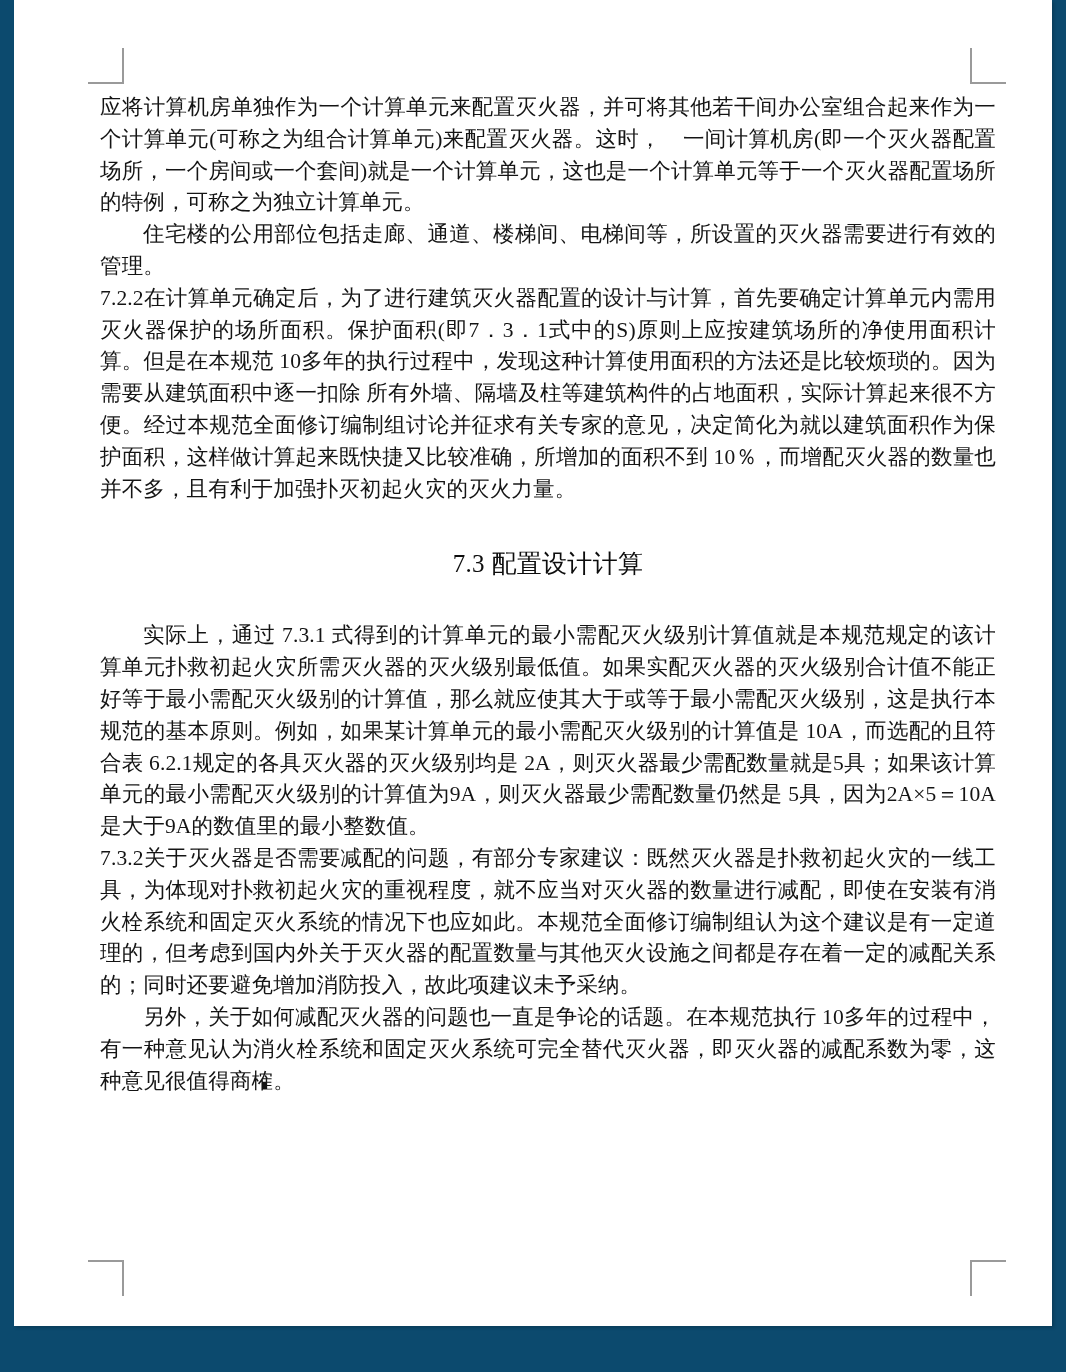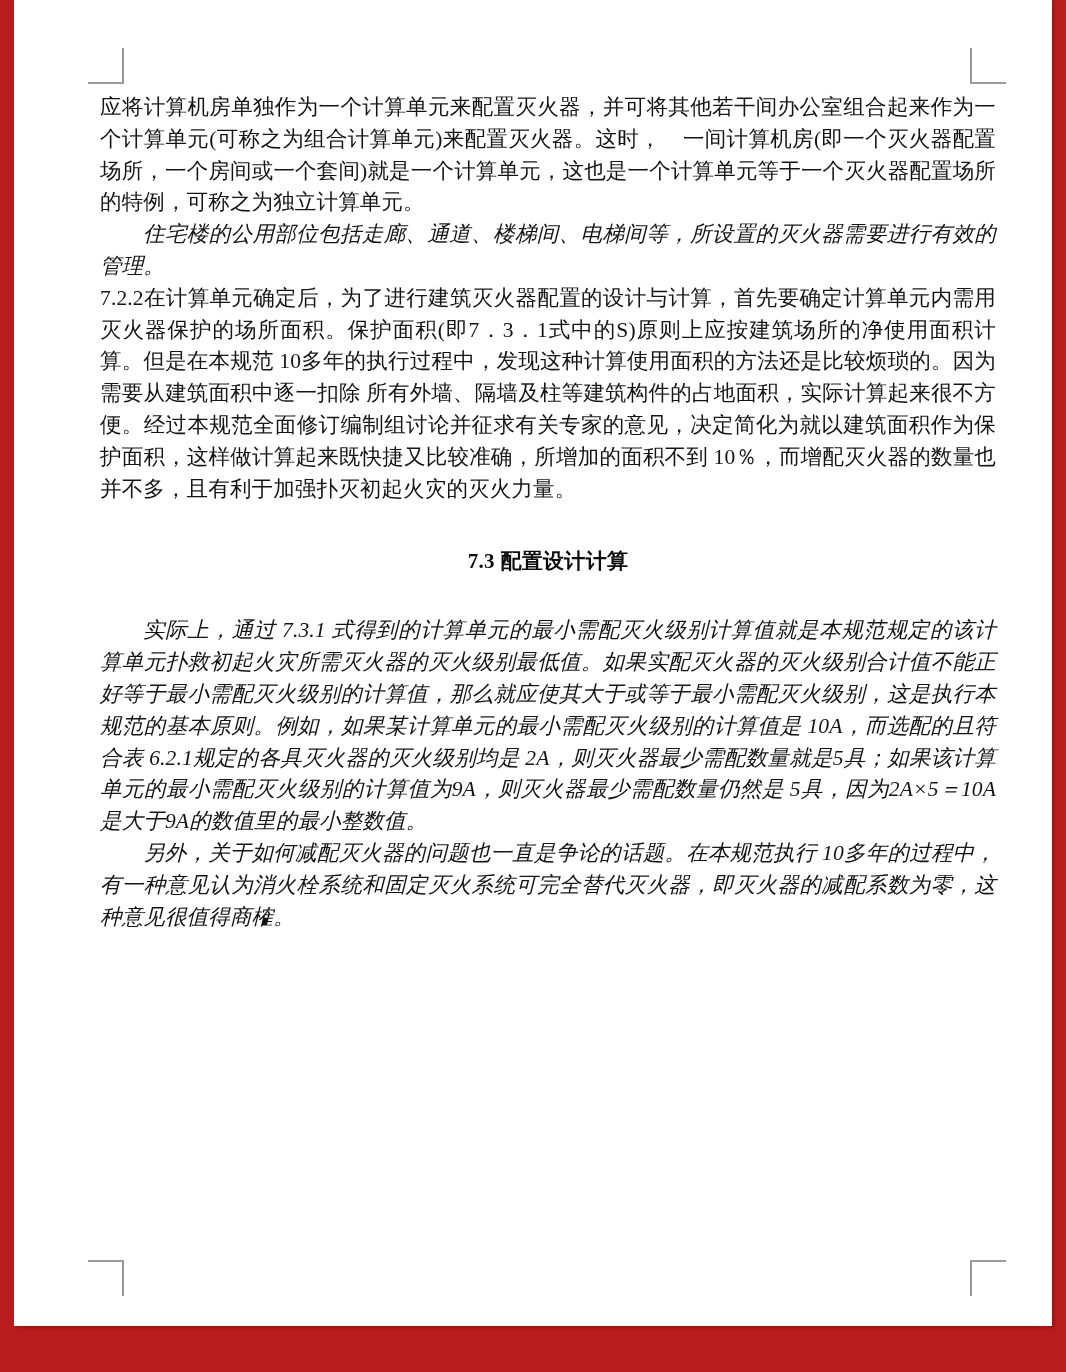--- a/index.html
+++ b/index.html
@@ -12,21 +12,21 @@
     height: 1372px;
     overflow: hidden;
     font-family: "Liberation Serif", "DejaVu Serif", serif;
   }
 
   
   #viewer {
     position: relative;
     width: 1066px;
     height: 1372px;
-    background: #b91c1c;
+    background: #0c4a6e;
   }
 
   
   #page {
     position: absolute;
     left: 14px;
     top: 0px;
     width: 1038px;
     height: 1326px;
     background: #ffffff;
@@ -75,30 +75,29 @@
     font-size: 21.5px;
     line-height: 31.8px;
     color: #141414;
     text-align: justify;
     text-justify: inter-ideograph;
     letter-spacing: 0.15px;
     word-spacing: 0px;
   }
   p.indent {
     text-indent: 2em;
-    font-style: italic;
   }
   p.noindent {
     text-indent: 0;
   }
 
   h2.section-heading {
     margin: 0;
-    font-size: 21px;
-    font-weight: bold;
+    font-size: 25px;
+    font-weight: normal;
     text-align: center;
     color: #0d0d0d;
     letter-spacing: 0.3px;
   }
 
   .spacer-before-heading { height: 42px; }
   .spacer-after-heading  { height: 40px; }
 </style>
 </head>
 <body>
@@ -135,18 +134,19 @@
 
       <div class="spacer-before-heading"></div>
 
       <h2 class="section-heading">7.3 配置设计计算</h2>
 
       <div class="spacer-after-heading"></div>
 
 
       <p class="para indent">实际上，通过 7.3.1 式得到的计算单元的最小需配灭火级别计算值就是本规范规定的该计算单元扑救初起火灾所需灭火器的灭火级别最低值。如果实配灭火器的灭火级别合计值不能正好等于最小需配灭火级别的计算值，那么就应使其大于或等于最小需配灭火级别，这是执行本规范的基本原则。例如，如果某计算单元的最小需配灭火级别的计算值是 10A，而选配的且符合表 6.2.1规定的各具灭火器的灭火级别均是 2A，则灭火器最少需配数量就是5具；如果该计算单元的最小需配灭火级别的计算值为9A，则灭火器最少需配数量仍然是 5具，因为2A×5＝10A是大于9A的数值里的最小整数值。</p>
 
+      <p class="para noindent">7.3.2关于灭火器是否需要减配的问题，有部分专家建议：既然灭火器是扑救初起火灾的一线工具，为体现对扑救初起火灾的重视程度，就不应当对灭火器的数量进行减配，即使在安装有消火栓系统和固定灭火系统的情况下也应如此。本规范全面修订编制组认为这个建议是有一定道理的，但考虑到国内外关于灭火器的配置数量与其他灭火设施之间都是存在着一定的减配关系的；同时还要避免增加消防投入，故此项建议未予采纳。</p>
 
       <p class="para indent">另外，关于如何减配灭火器的问题也一直是争论的话题。在本规范执行 10多年的过程中，有一种意见认为消火栓系统和固定灭火系统可完全替代灭火器，即灭火器的减配系数为零，这种意见很值得商榷。</p>
 
     </div>
   </div>
 </div>
 
 </body></html>

